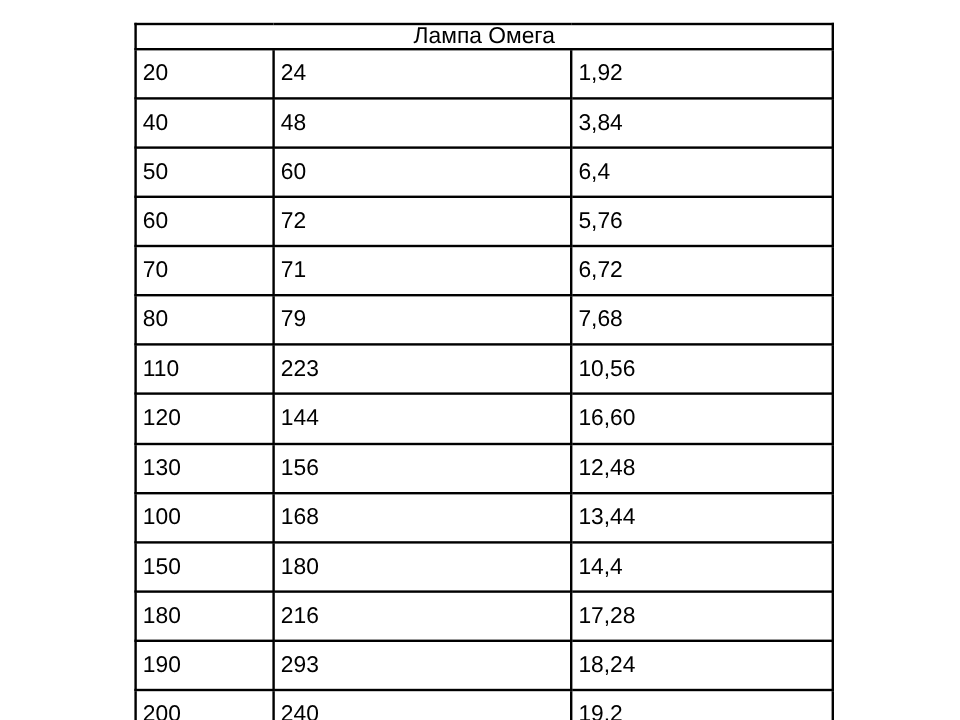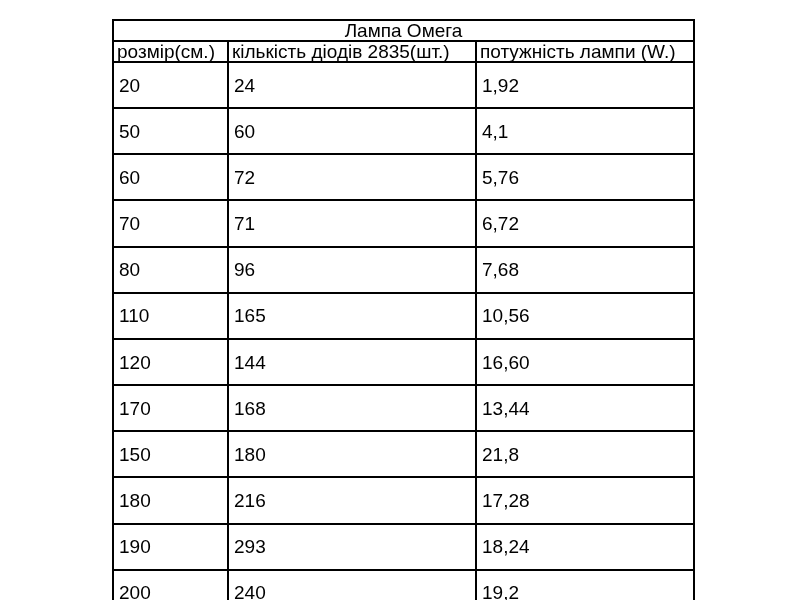--- a/index.html
+++ b/index.html
@@ -58,71 +58,76 @@
   <table class="data-table">
     <colgroup>
       <col style="width:115px">
       <col style="width:248px">
       <col style="width:218px">
     </colgroup>
     <thead>
       <tr>
         <th colspan="3" class="title-cell">Лампа Омега</th>
       </tr>
-      <tr class="header-row" id="header-row">
-          <th>розмір(см.)</th>
-          <th>кількість діодів 2835(шт.)</th>
-          <th>потужність лампи (W.)</th>
-        </tr>
     </thead>
     <tbody id="table-body">
         <tr>
           <td>20</td>
           <td>24</td>
           <td>1,92</td>
         </tr>
         <tr>
+          <td>40</td>
+          <td>48</td>
+          <td>3,84</td>
+        </tr>
+        <tr>
           <td>50</td>
           <td>60</td>
-          <td>4,1</td>
+          <td>6,4</td>
         </tr>
         <tr>
           <td>60</td>
           <td>72</td>
           <td>5,76</td>
         </tr>
         <tr>
           <td>70</td>
           <td>71</td>
           <td>6,72</td>
         </tr>
         <tr>
           <td>80</td>
-          <td>96</td>
+          <td>79</td>
           <td>7,68</td>
         </tr>
         <tr>
           <td>110</td>
-          <td>165</td>
+          <td>223</td>
           <td>10,56</td>
         </tr>
         <tr>
           <td>120</td>
           <td>144</td>
           <td>16,60</td>
         </tr>
         <tr>
-          <td>170</td>
+          <td>130</td>
+          <td>156</td>
+          <td>12,48</td>
+        </tr>
+        <tr>
+          <td>100</td>
           <td>168</td>
           <td>13,44</td>
         </tr>
         <tr>
           <td>150</td>
           <td>180</td>
-          <td>21,8</td>
+          <td>14,4</td>
         </tr>
         <tr>
           <td>180</td>
           <td>216</td>
           <td>17,28</td>
         </tr>
         <tr>
           <td>190</td>
           <td>293</td>
           <td>18,24</td>

